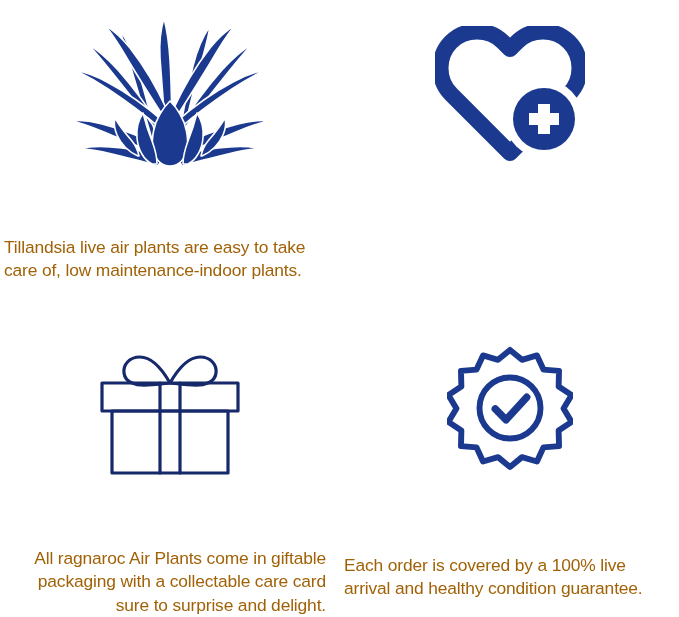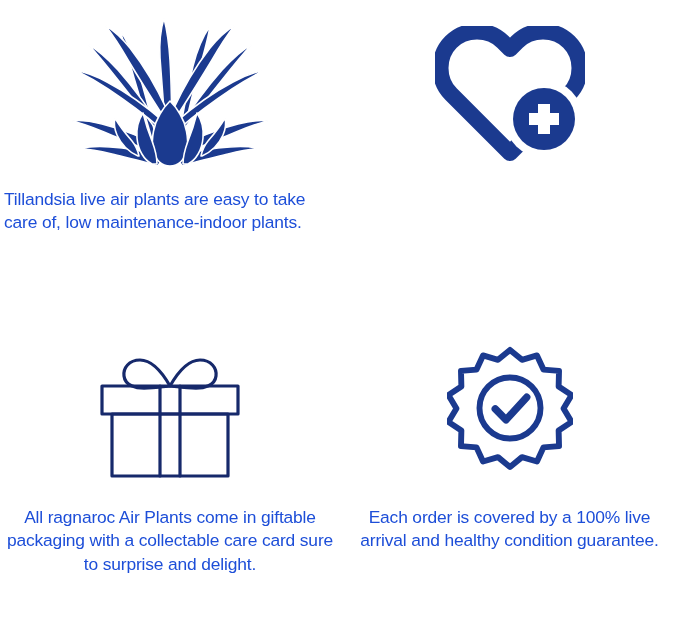--- a/index.html
+++ b/index.html
@@ -49,41 +49,41 @@
     height: 198px;
     align-items: center;
   }
   .icon-wrap svg { display: block; }
 
   
   .caption {
     box-sizing: border-box;
     font-size: 17.4px;
     line-height: 1.34;
-    color: #1d4ed8;
+    color: #a16207;
     letter-spacing: -0.15px;
     white-space: pre-line;
+    margin-top: 48px;
   }
   .cell-a .caption {
     text-align: left;
     width: 340px;
     padding: 0 6px 0 4px;
   }
   .cell-b .caption {
     text-align: center;
     width: 339px;
     padding: 0 2px;
   }
   .cell-c .caption {
-    text-align: center;
+    text-align: right;
     width: 340px;
-    padding: 0 2px;
+    padding: 0 14px;
   }
   .cell-d .caption {
-    text-align: center;
     width: 339px;
     padding: 0 4px;
   }
 </style>
 </head>
 <body>
 
 <div class="feature-grid">
 
   <div class="feature-cell cell-a">

